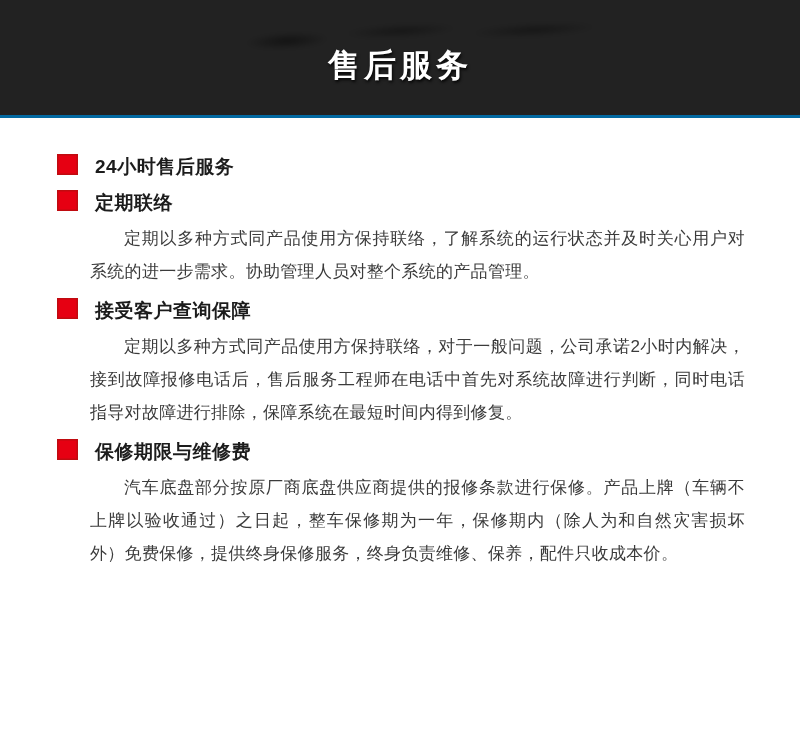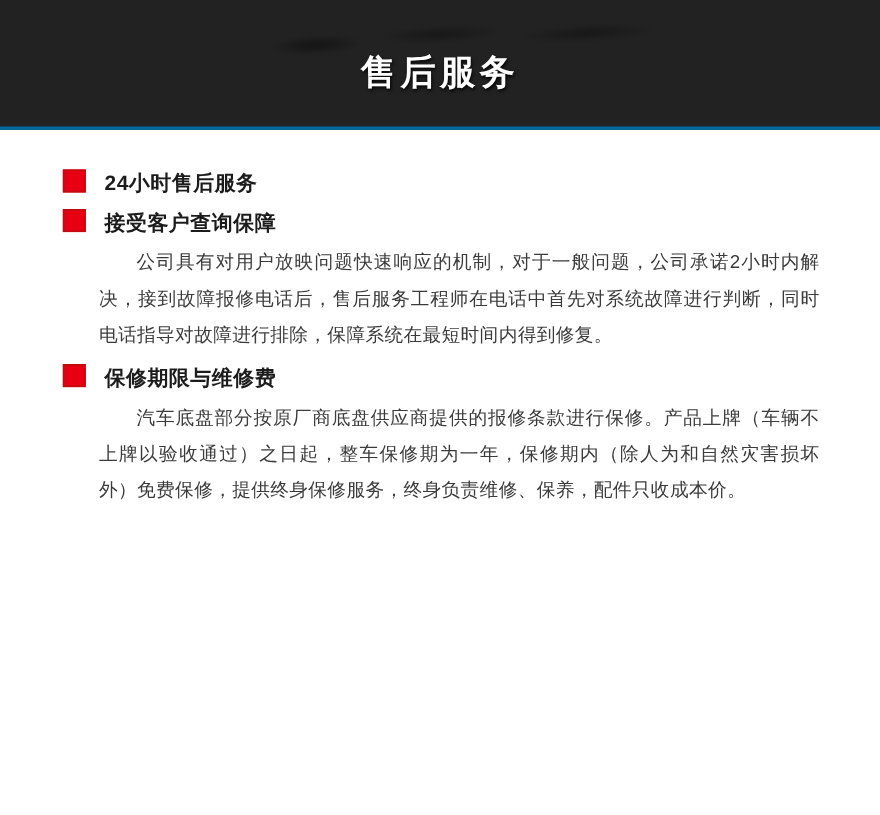--- a/index.html
+++ b/index.html
@@ -97,28 +97,37 @@
 
 <main class="content">
 
   <section class="section">
     <div class="section-heading">
       <span class="bullet"></span>
       <h2 class="section-title">24小时售后服务</h2>
     </div>
   </section>
 
+  <section class="section">
+    <div class="section-heading">
+      <span class="bullet"></span>
+      <h2 class="section-title">定期联络</h2>
+    </div>
+    <div class="section-body">
+      <p>定期以多种方式同产品使用方保持联络，了解系统的运行状态并及时关心用户对系统的进一步需求。协助管理人员对整个系统的产品管理。</p>
+    </div>
+  </section>
 
   <section class="section">
     <div class="section-heading">
       <span class="bullet"></span>
       <h2 class="section-title">接受客户查询保障</h2>
     </div>
     <div class="section-body">
-      <p>公司具有对用户放映问题快速响应的机制，对于一般问题，公司承诺2小时内解决，接到故障报修电话后，售后服务工程师在电话中首先对系统故障进行判断，同时电话指导对故障进行排除，保障系统在最短时间内得到修复。</p>
+      <p>定期以多种方式同产品使用方保持联络，对于一般问题，公司承诺2小时内解决，接到故障报修电话后，售后服务工程师在电话中首先对系统故障进行判断，同时电话指导对故障进行排除，保障系统在最短时间内得到修复。</p>
     </div>
   </section>
 
   <section class="section">
     <div class="section-heading">
       <span class="bullet"></span>
       <h2 class="section-title">保修期限与维修费</h2>
     </div>
     <div class="section-body">
       <p>汽车底盘部分按原厂商底盘供应商提供的报修条款进行保修。产品上牌（车辆不上牌以验收通过）之日起，整车保修期为一年，保修期内（除人为和自然灾害损坏外）免费保修，提供终身保修服务，终身负责维修、保养，配件只收成本价。</p>

